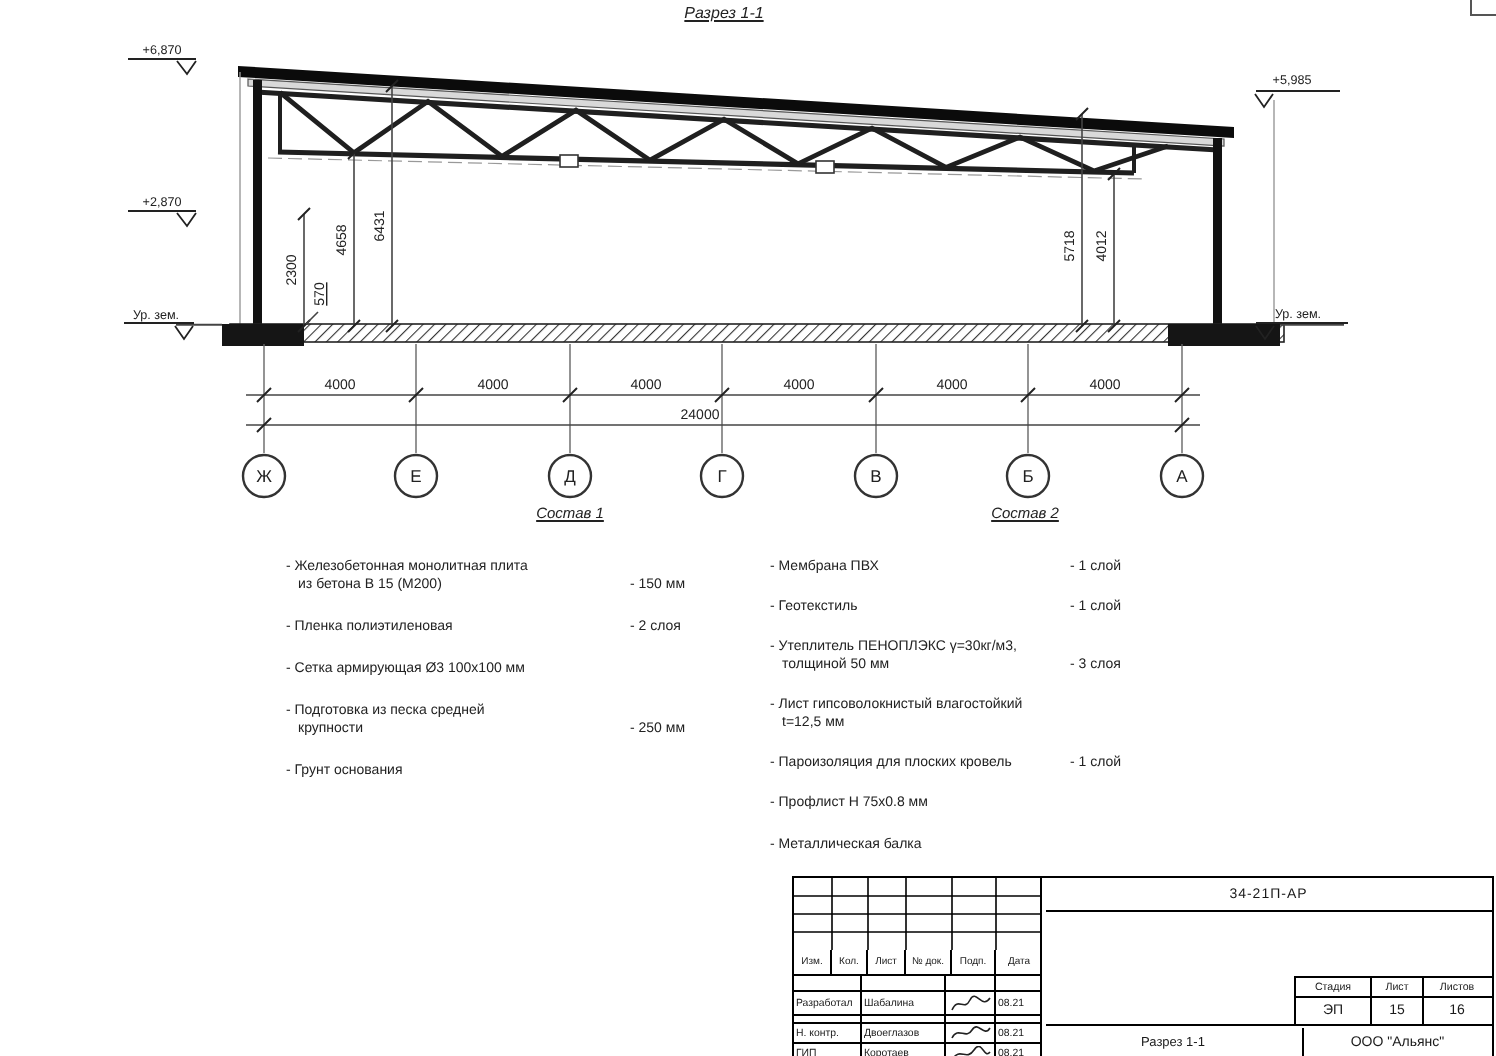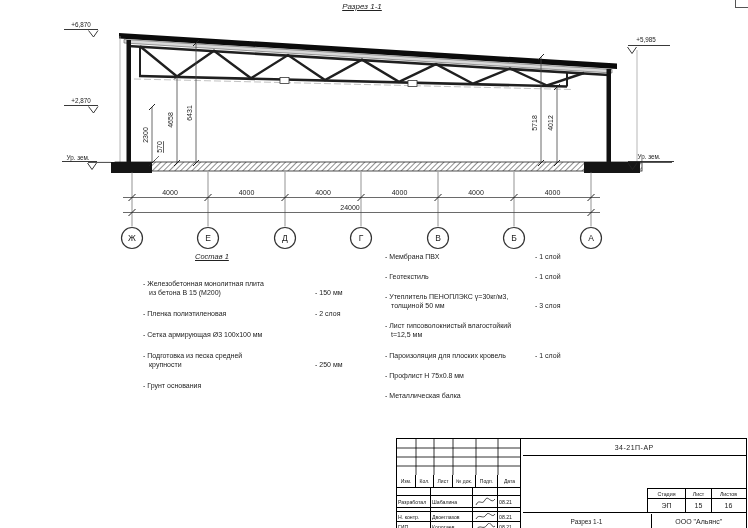--- a/index.html
+++ b/index.html
@@ -5,21 +5,21 @@
   html,body{margin:0;padding:0;background:#e8e8e8;}
   *{box-sizing:border-box;}
   .sheet{position:relative;width:748px;height:528px;background:#fff;overflow:hidden;
          font-family:"Liberation Sans",sans-serif;color:#1a1a1a;}
   .abs{position:absolute;}
   .sec-title{left:312px;top:2px;width:100px;text-align:center;font-size:8px;font-style:italic;
              text-decoration:underline;color:#222;}
   .corner{left:735px;top:0;width:13px;height:8px;border-left:1.3px solid #555;border-bottom:1.3px solid #555;}
   
   .sostav{position:absolute;font-size:7px;line-height:1.3;color:#222;}
-  .sostav-title{font-size:7.5px;font-style:italic;text-decoration:underline;margin-bottom:17px;}
+  .sostav-title{font-size:7.5px;font-style:italic;text-decoration:underline;margin-bottom:17px;text-align:center;}
   .item{display:flex;margin-bottom:12px;}
   .itx div.ind{padding-left:6px;}
   .ival{flex:1;align-self:flex-end;white-space:nowrap;}
   #s1{left:143px;top:252px;width:232px;} #s1 .itx{width:172px;}
   #s2{left:385px;top:252px;width:255px;} #s2 .itx{width:150px;} #s2 .item{margin-bottom:11px;}
   
   .tb{left:396px;top:438px;width:351px;height:91px;border:1.5px solid #000;border-bottom:none;font-size:5.2px;}
   .tb-left{position:absolute;left:0;top:0;width:124px;height:90px;border-right:1.5px solid #000;}
   .tb-header{position:absolute;left:0;top:36px;width:124px;height:13px;display:flex;border-bottom:1px solid #000;}
   .tb-header span{border-right:1px solid #000;display:flex;align-items:center;justify-content:center;font-size:5px;}
@@ -246,20 +246,21 @@
         <div class="ival">- 250 мм</div>
       </div>
     <div class="item">
         <div class="itx">
           <div>- Грунт основания</div>
         </div>
       </div>
   </div>
 
   <div class="sostav" id="s2">
+    <div class="sostav-title">Состав 2</div>
     <div class="item">
         <div class="itx">
           <div>- Мембрана ПВХ</div>
         </div>
         <div class="ival">- 1 слой</div>
       </div>
     <div class="item">
         <div class="itx">
           <div>- Геотекстиль</div>
         </div>

